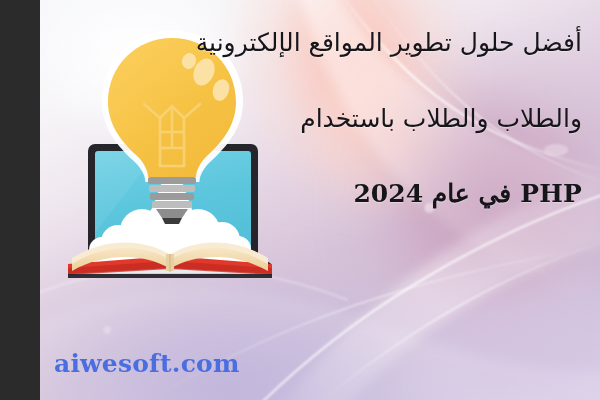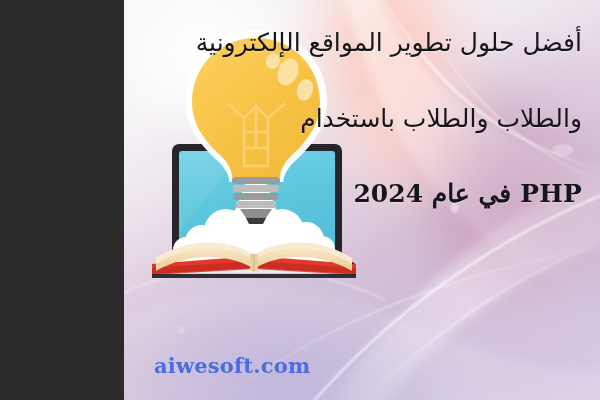--- a/index.html
+++ b/index.html
@@ -1,21 +1,21 @@
 <!DOCTYPE html>
 <html lang="ar" dir="rtl"><head>
 <meta charset="utf-8">
 <title>aiwesoft banner</title>
 <style>
   html,body{margin:0;padding:0;background:#2b2b2b;}
   *{box-sizing:border-box;}
 
   .canvas{
     position:relative;
-    width:476px;height:400px;
+    width:560px;height:400px;
     overflow:hidden;
     font-family:"DejaVu Sans","Liberation Sans",sans-serif;
     background:#ffffff;
   }
 
   
   .bg-base{
     position:absolute;inset:0;
     background:
       linear-gradient(155deg,
@@ -126,24 +126,24 @@
   .hl-line:last-child{margin-bottom:11px;}
   .hl-line.l3{
     font-family:"DejaVu Serif","Liberation Serif",serif;
     font-weight:700;
     font-size:25px;
   }
 
   
   .watermark{
     position:absolute;
-    left:30px;bottom:22px;
+    left:14px;bottom:22px;
     font-family:"DejaVu Serif","Liberation Serif",serif;
     font-weight:700;
-    font-size:21px;
+    font-size:25px;
     color:#4a6ee0;
     direction:ltr;
     letter-spacing:.2px;
   }
 </style>
 </head>
 <body>
 
 <div class="canvas">
 

